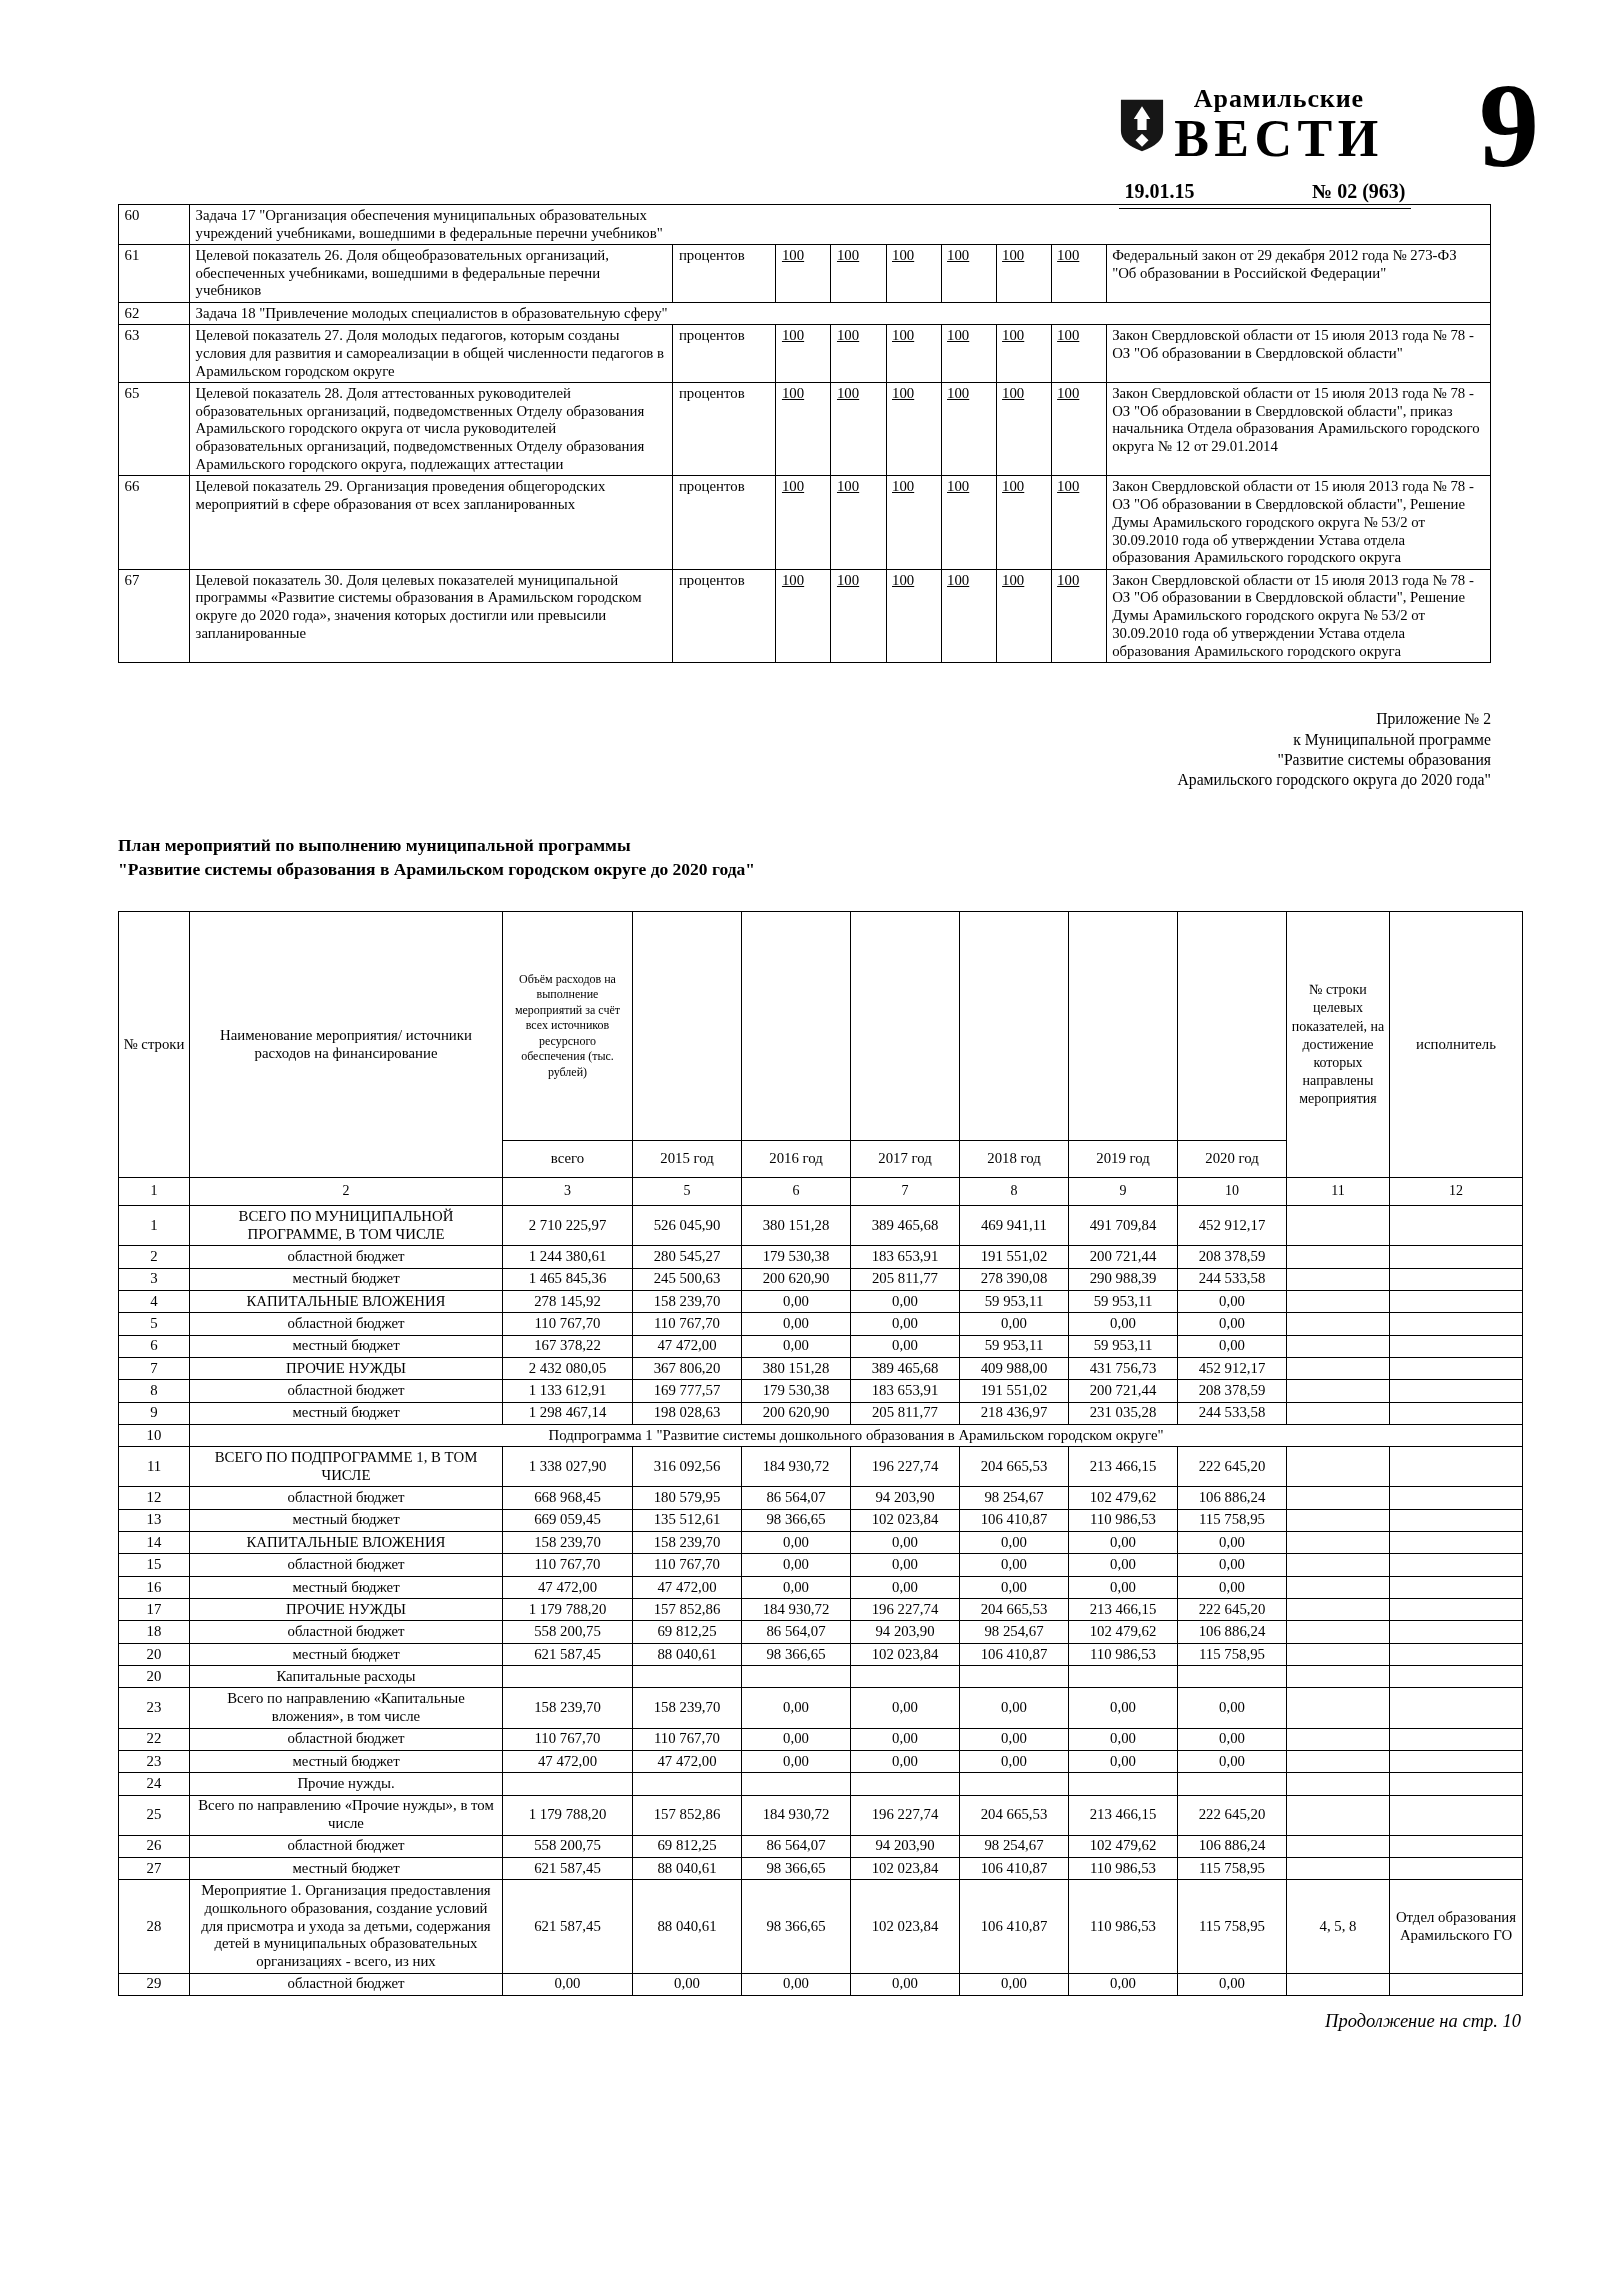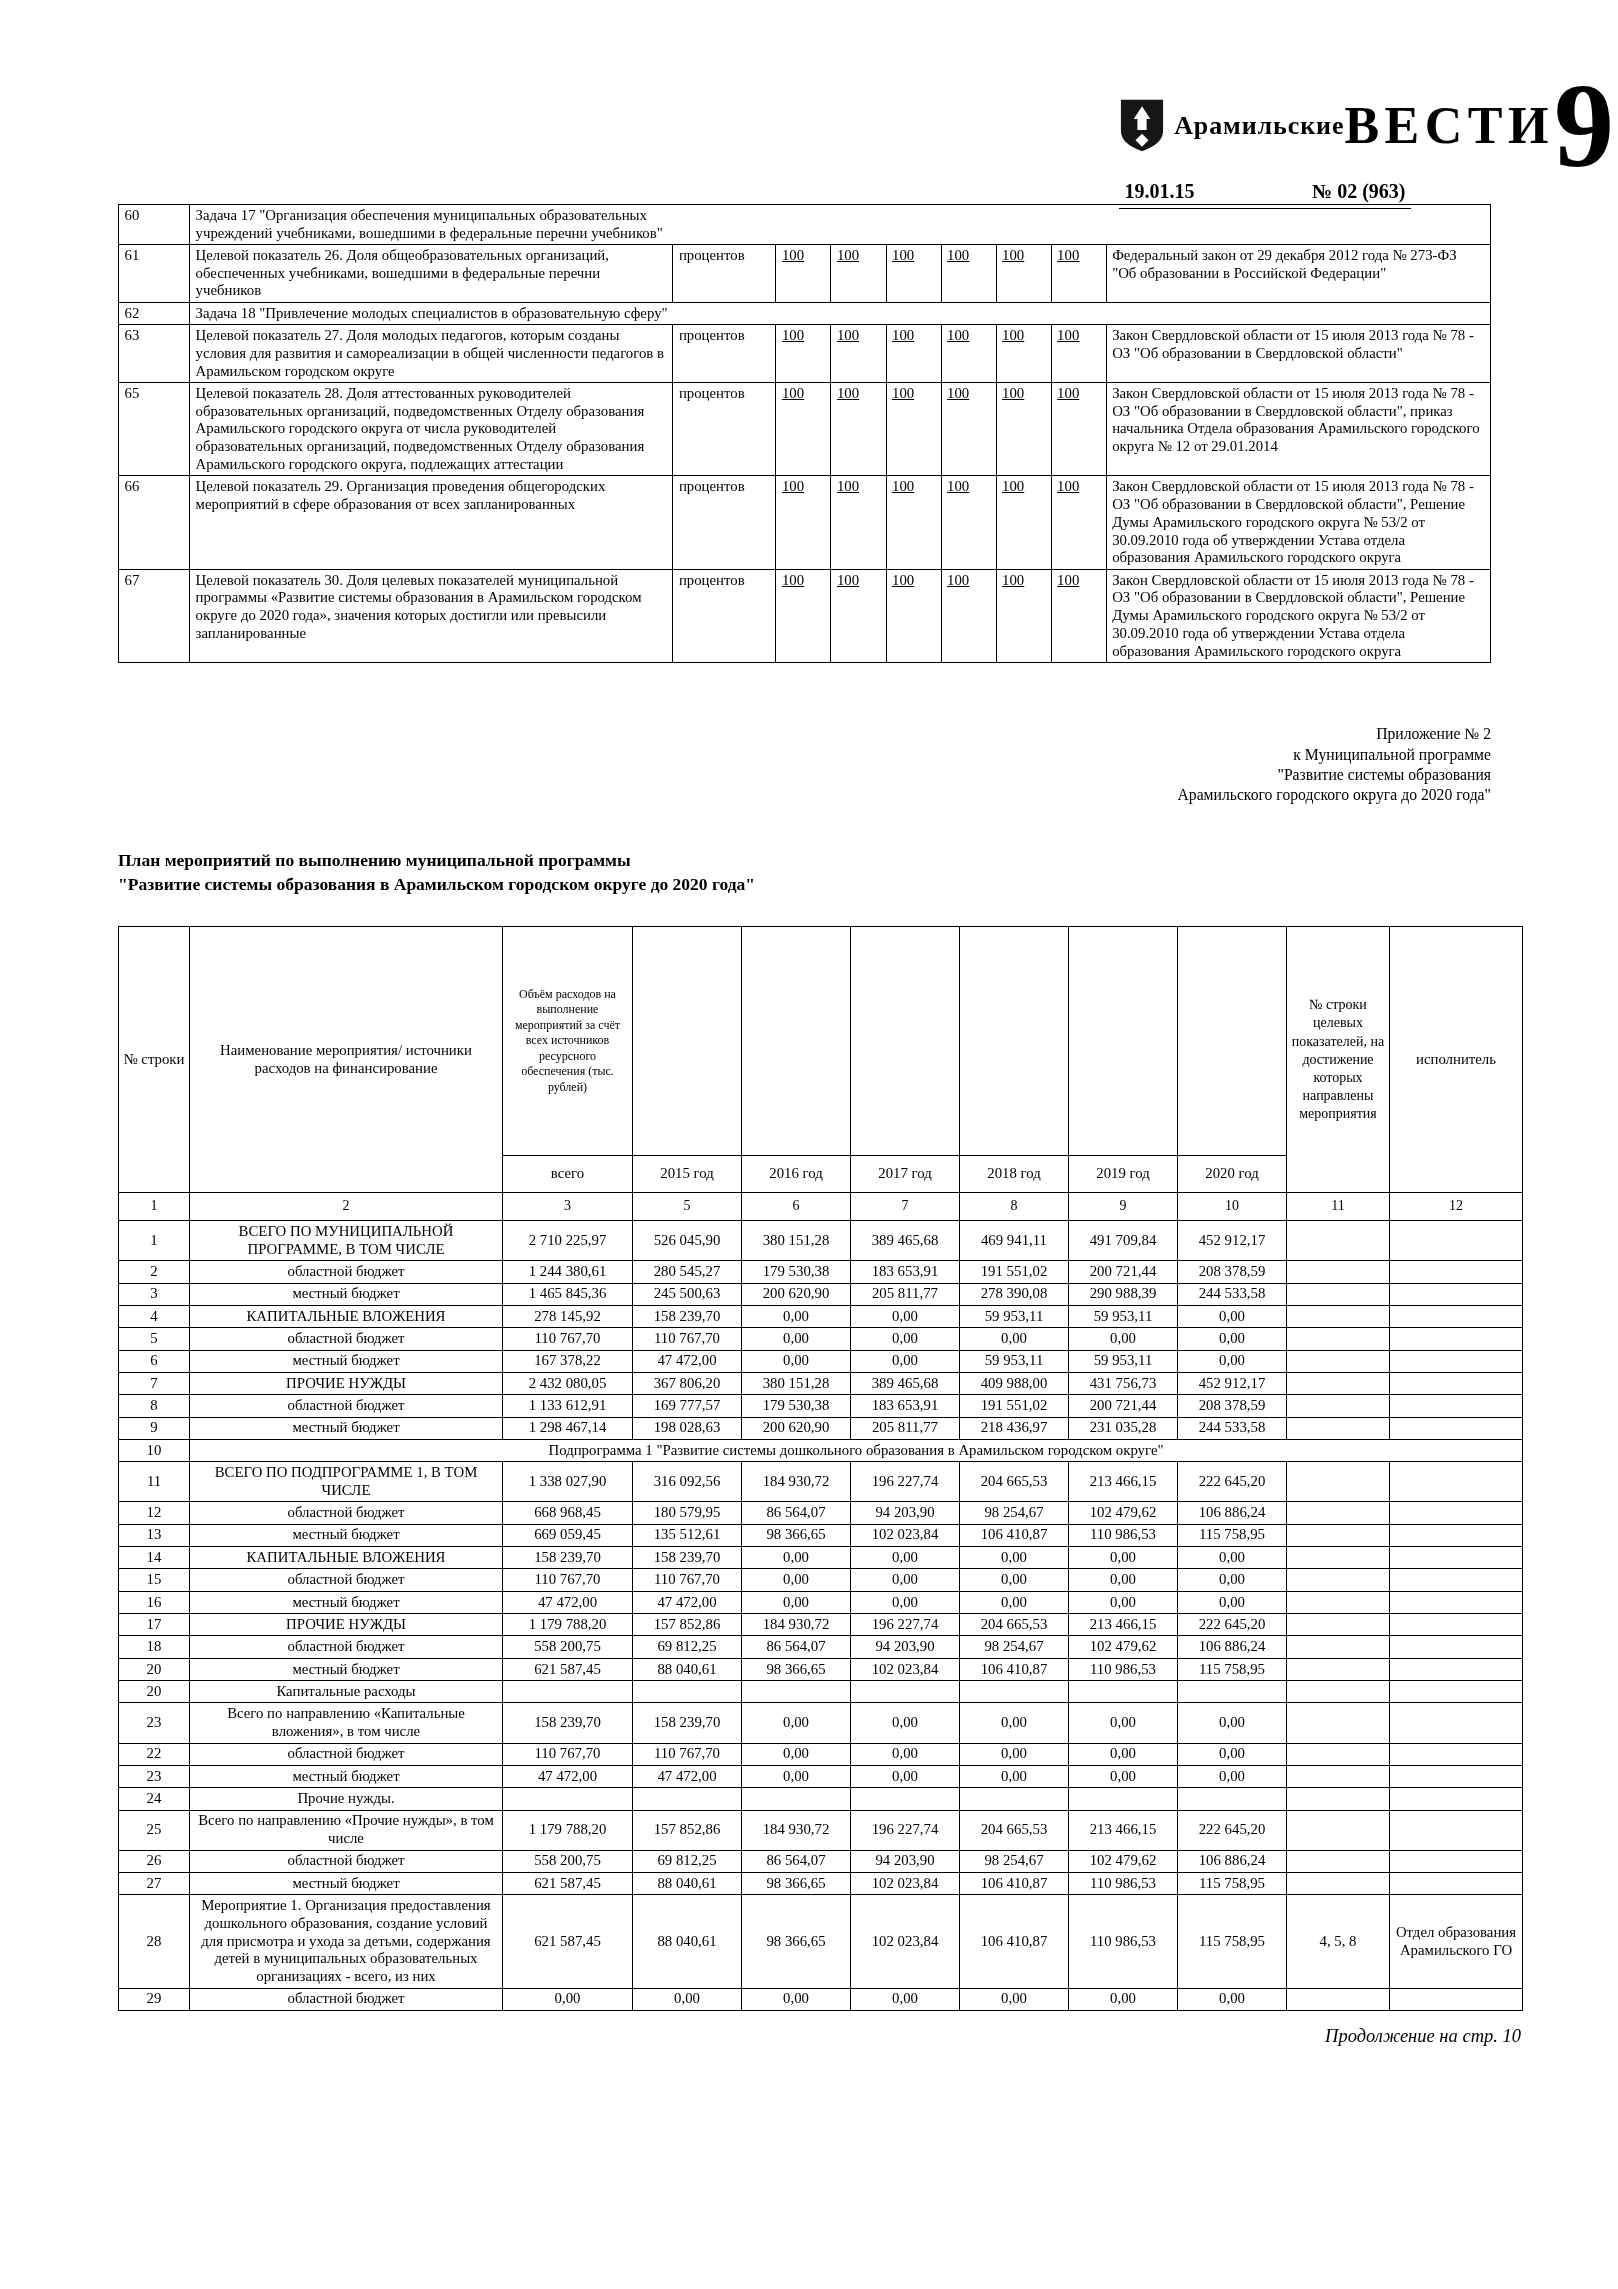--- a/index.html
+++ b/index.html
@@ -4,37 +4,37 @@
 <style>
   html,body{margin:0;padding:0;}
   body{
     width:1619px;height:2290px;background:#ffffff;color:#000;
     font-family:"Liberation Serif", serif;position:relative;overflow:hidden;
   }
   
   .masthead{position:absolute;left:1119px;top:79px;width:420px;}
   .brand-row{display:flex;justify-content:space-between;align-items:center;}
   .logo{display:flex;align-items:center;gap:9.2px;}
-  .logo-text{display:flex;flex-direction:row;align-items:center;}
+  .logo-text{display:flex;flex-direction:column;align-items:center;}
   .brand-top{font-size:26px;font-weight:bold;letter-spacing:0.9px;line-height:1;}
   .brand-main{font-size:52px;font-weight:bold;letter-spacing:5.5px;line-height:1.02;}
   .page-num{font-size:120px;font-weight:bold;line-height:0.78;}
   .issue-line{margin-top:7.4px;width:281px;display:flex;justify-content:space-between;
     font-size:20px;font-weight:bold;padding:0 5.5px 4.6px 5.5px;border-bottom:1.8px solid #000;}
   
   .content{position:absolute;left:118px;top:204px;width:1403px;}
   table{border-collapse:collapse;table-layout:fixed;}
   td,th{border:1.4px solid #000;font-weight:normal;}
   
   .t1{width:1373px;font-size:14.8px;line-height:1.2;}
   .t1 td{padding:1.8px 5.5px;vertical-align:top;text-align:left;word-wrap:break-word;}
   .t1 .c1-val{text-align:left;text-decoration:underline;}
   .task-text{max-width:485px;}
   
-  .appendix{margin-top:61px;width:1373px;text-align:right;font-size:15.7px;line-height:1.3;}
+  .appendix{margin-top:46px;width:1373px;text-align:right;font-size:15.7px;line-height:1.3;}
   .plan-title{margin-top:42px;width:1373px;text-align:left;font-size:17.5px;font-weight:bold;line-height:1.4;}
   
   .t2{margin-top:29.5px;width:1403px;font-size:14.8px;line-height:1.2;text-align:center;}
   .t2 td,.t2 th{padding:1.8px 3.7px;vertical-align:middle;word-wrap:break-word;}
   .h-tall{height:224px;}
   .h-small{font-size:12px;line-height:1.3;padding:3.7px 4.6px;}
   .h-small2{font-size:14px;line-height:1.3;padding:3.7px 4.6px;}
   .h-year{height:33px;}
   .h-colnum{height:23px;font-size:14px;}
   .c2-span{text-align:center;}

